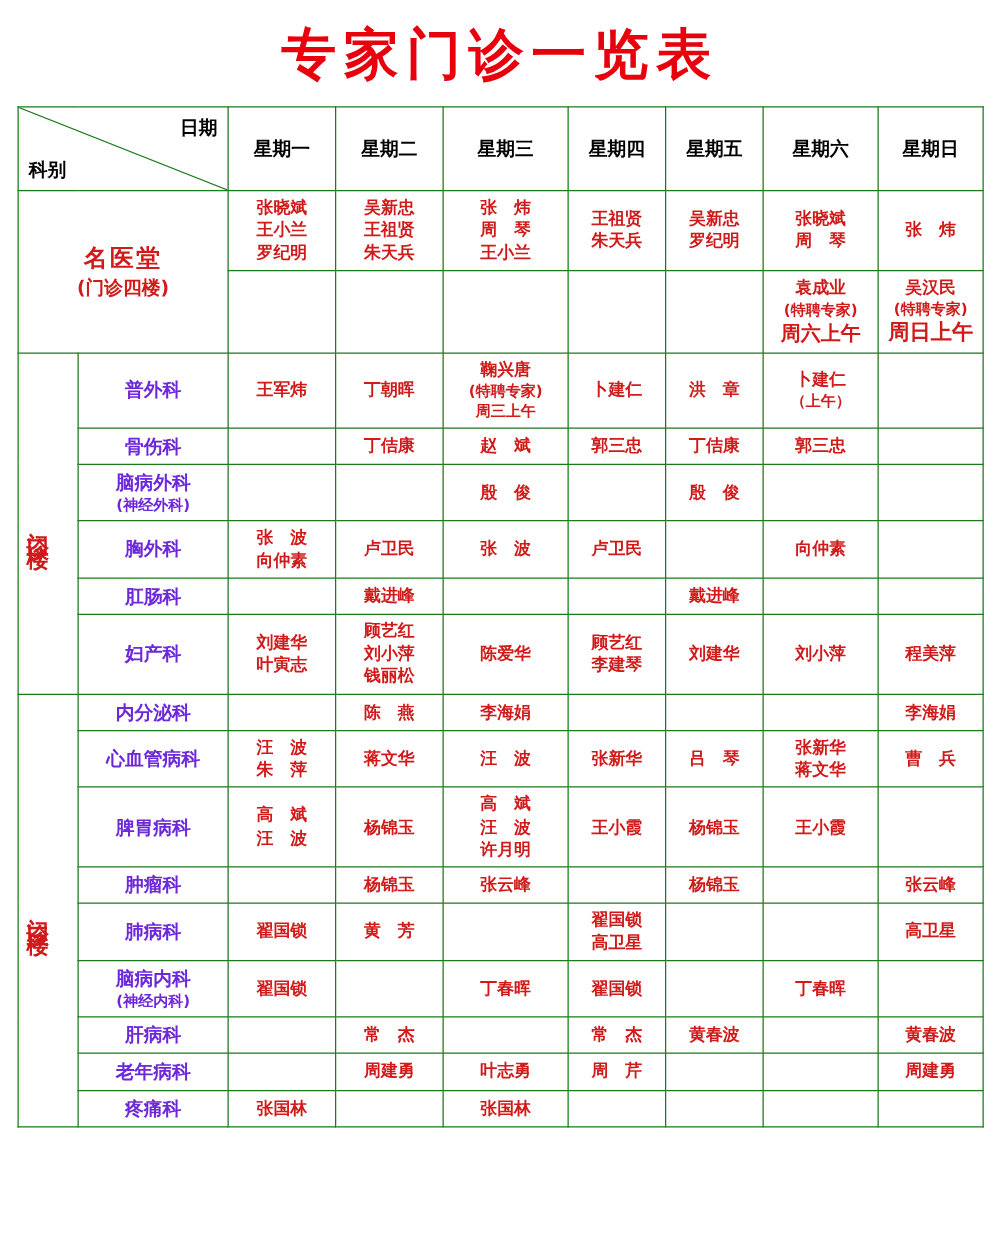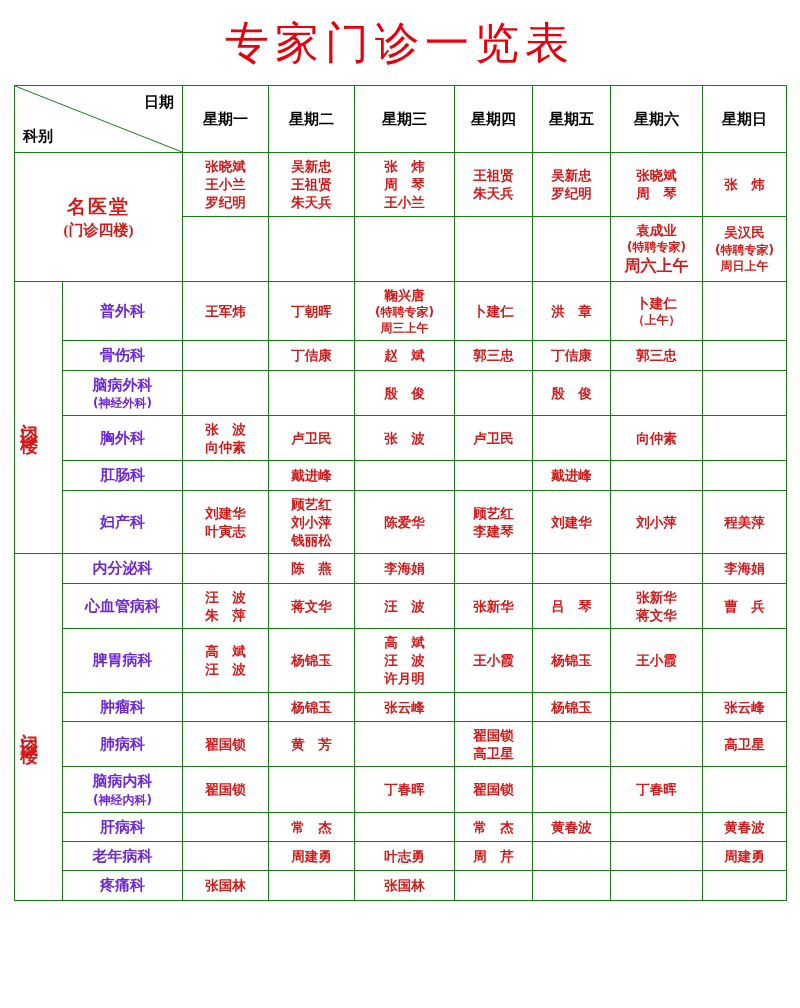--- a/index.html
+++ b/index.html
@@ -6,21 +6,21 @@
   body{
     width:800px;
     background:#ffffff;
     font-family:"DejaVu Sans","Liberation Sans",sans-serif;
     color:#c00000;
   }
   .page{width:800px;box-sizing:border-box;padding:0 14px 10px 14px;}
   .title{
     text-align:center;
     font-size:44px;
-    font-weight:normal;
+    font-weight:bold;
     color:#e8000d;
     letter-spacing:6px;
     padding:14px 0 12px 0;
     font-family:"DejaVu Sans","Liberation Sans",sans-serif;
   }
   table{
     border-collapse:collapse;
     width:772px;
     table-layout:fixed;
     padding-left:38px;
@@ -67,21 +67,20 @@
     font-weight:bold;
     font-size:15px;
   }
   .rowname .sub{font-size:12px;display:block;}
   .nm{ font-size:13.5px; }
   .mingyi{
     font-size:19px;
     color:#d11a1a;
     font-weight:bold;
     letter-spacing:2px;
-    font-family:Liberation Serif, serif;
   }
   .mingyi .sub{font-size:15px;display:block;font-weight:bold;letter-spacing:0;}
   .v-grp{
     writing-mode:vertical-rl;
     text-orientation:upright;
     letter-spacing:4px;
     font-size:18px;
     white-space:nowrap;
   }
 </style>
@@ -161,21 +160,21 @@
           <td class="cell nm">&nbsp;</td>
           <td class="cell nm">&nbsp;</td>
           <td class="cell nm">
             <div>袁成业</div>
             <div style="font-size:12px">(特聘专家)</div>
             <div style="font-size:16px">周六上午</div>
           </td>
           <td class="cell nm">
             <div>吴汉民</div>
             <div style="font-size:12px">(特聘专家)</div>
-            <div style="font-size:12px">周日上午</div>
+            <div style="font-size:17px">周日上午</div>
           </td>
         </tr>
         <tr>
           <td rowspan="6" class="grp">
             <div class="v-grp">门诊二楼</div>
           </td>
           <td class="rowname">普外科</td>
           <td class="cell nm">
             <div>王军炜</div>
           </td>

